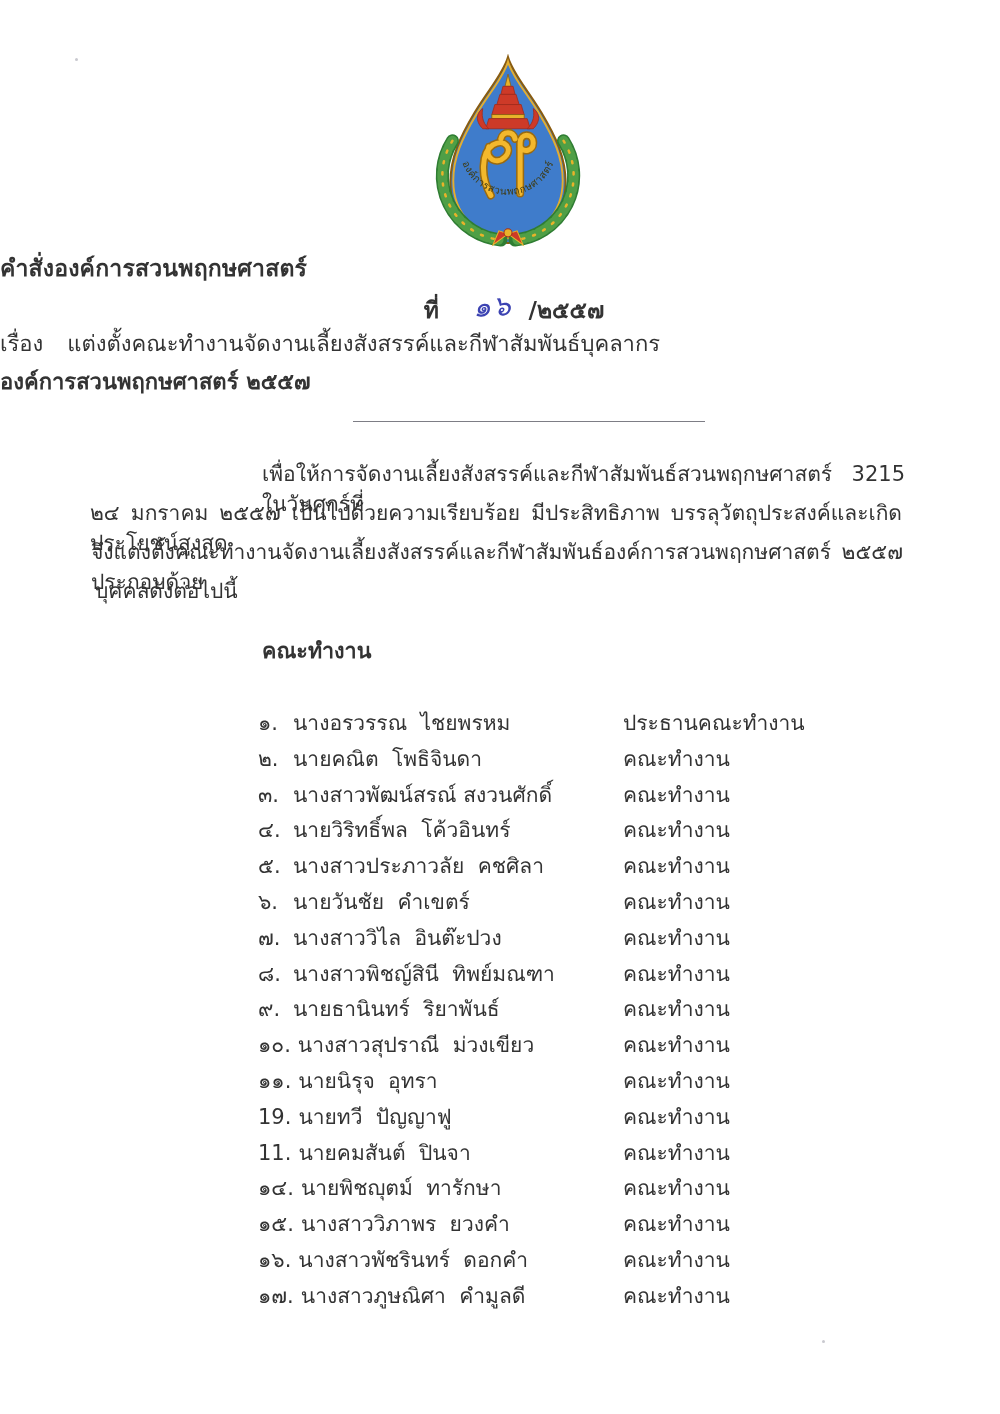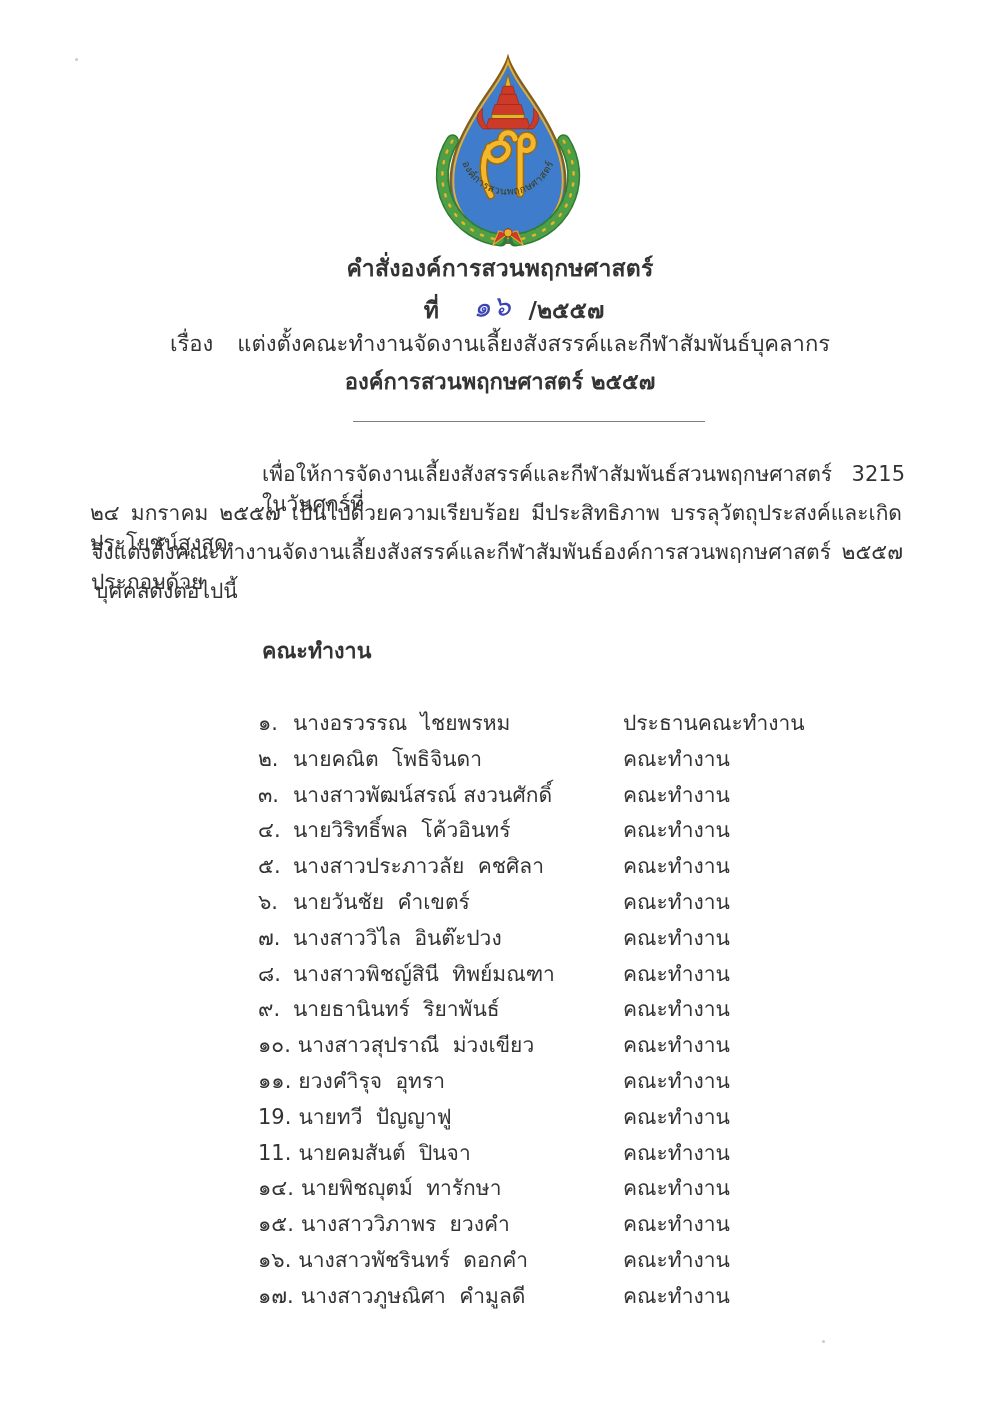--- a/index.html
+++ b/index.html
@@ -8,21 +8,21 @@
     width:1000px;height:1414px;
     margin:0 auto;
     background:#ffffff;
     font-family:"DejaVu Sans","Liberation Sans",sans-serif;
     color:#333333;
     overflow:hidden;
   }
   
   .emblem{position:absolute;left:422px;top:54px;width:172px;height:194px;}
   
-  .center-line{position:absolute;left:0;width:1000px;text-align:center;}
+  .center-line{position:absolute;left:0;width:1000px;}
   .doc-title{top:250px;font-size:23px;font-weight:600;letter-spacing:.2px;}
   .order-line{
     top:286px;display:flex;justify-content:center;align-items:baseline;
     font-size:23px;font-weight:600;transform:translateX(14px);
   }
   .order-prefix{margin-right:34px;}
   .order-suffix{margin-left:16px;}
   .handwritten{
     color:#3c43b2;font-size:28px;font-weight:400;
     font-style:italic;transform:rotate(-3deg) translateY(-2px);
@@ -175,21 +175,21 @@
     </div>
     <div class="row">
       <span class="no">๙.</span><span class="name">นายธานินทร์  ริยาพันธ์</span>
       <span class="role">คณะทำงาน</span>
     </div>
     <div class="row">
       <span class="no">๑๐.</span><span class="name">นางสาวสุปราณี  ม่วงเขียว</span>
       <span class="role">คณะทำงาน</span>
     </div>
     <div class="row">
-      <span class="no">๑๑.</span><span class="name">ยวงคำิรุจ  อุทรา</span>
+      <span class="no">๑๑.</span><span class="name">นายนิรุจ  อุทรา</span>
       <span class="role">คณะทำงาน</span>
     </div>
     <div class="row">
       <span class="no">19.</span><span class="name">นายทวี  ปัญญาฟู</span>
       <span class="role">คณะทำงาน</span>
     </div>
     <div class="row">
       <span class="no">11.</span><span class="name">นายคมสันต์  ปินจา</span>
       <span class="role">คณะทำงาน</span>
     </div>

